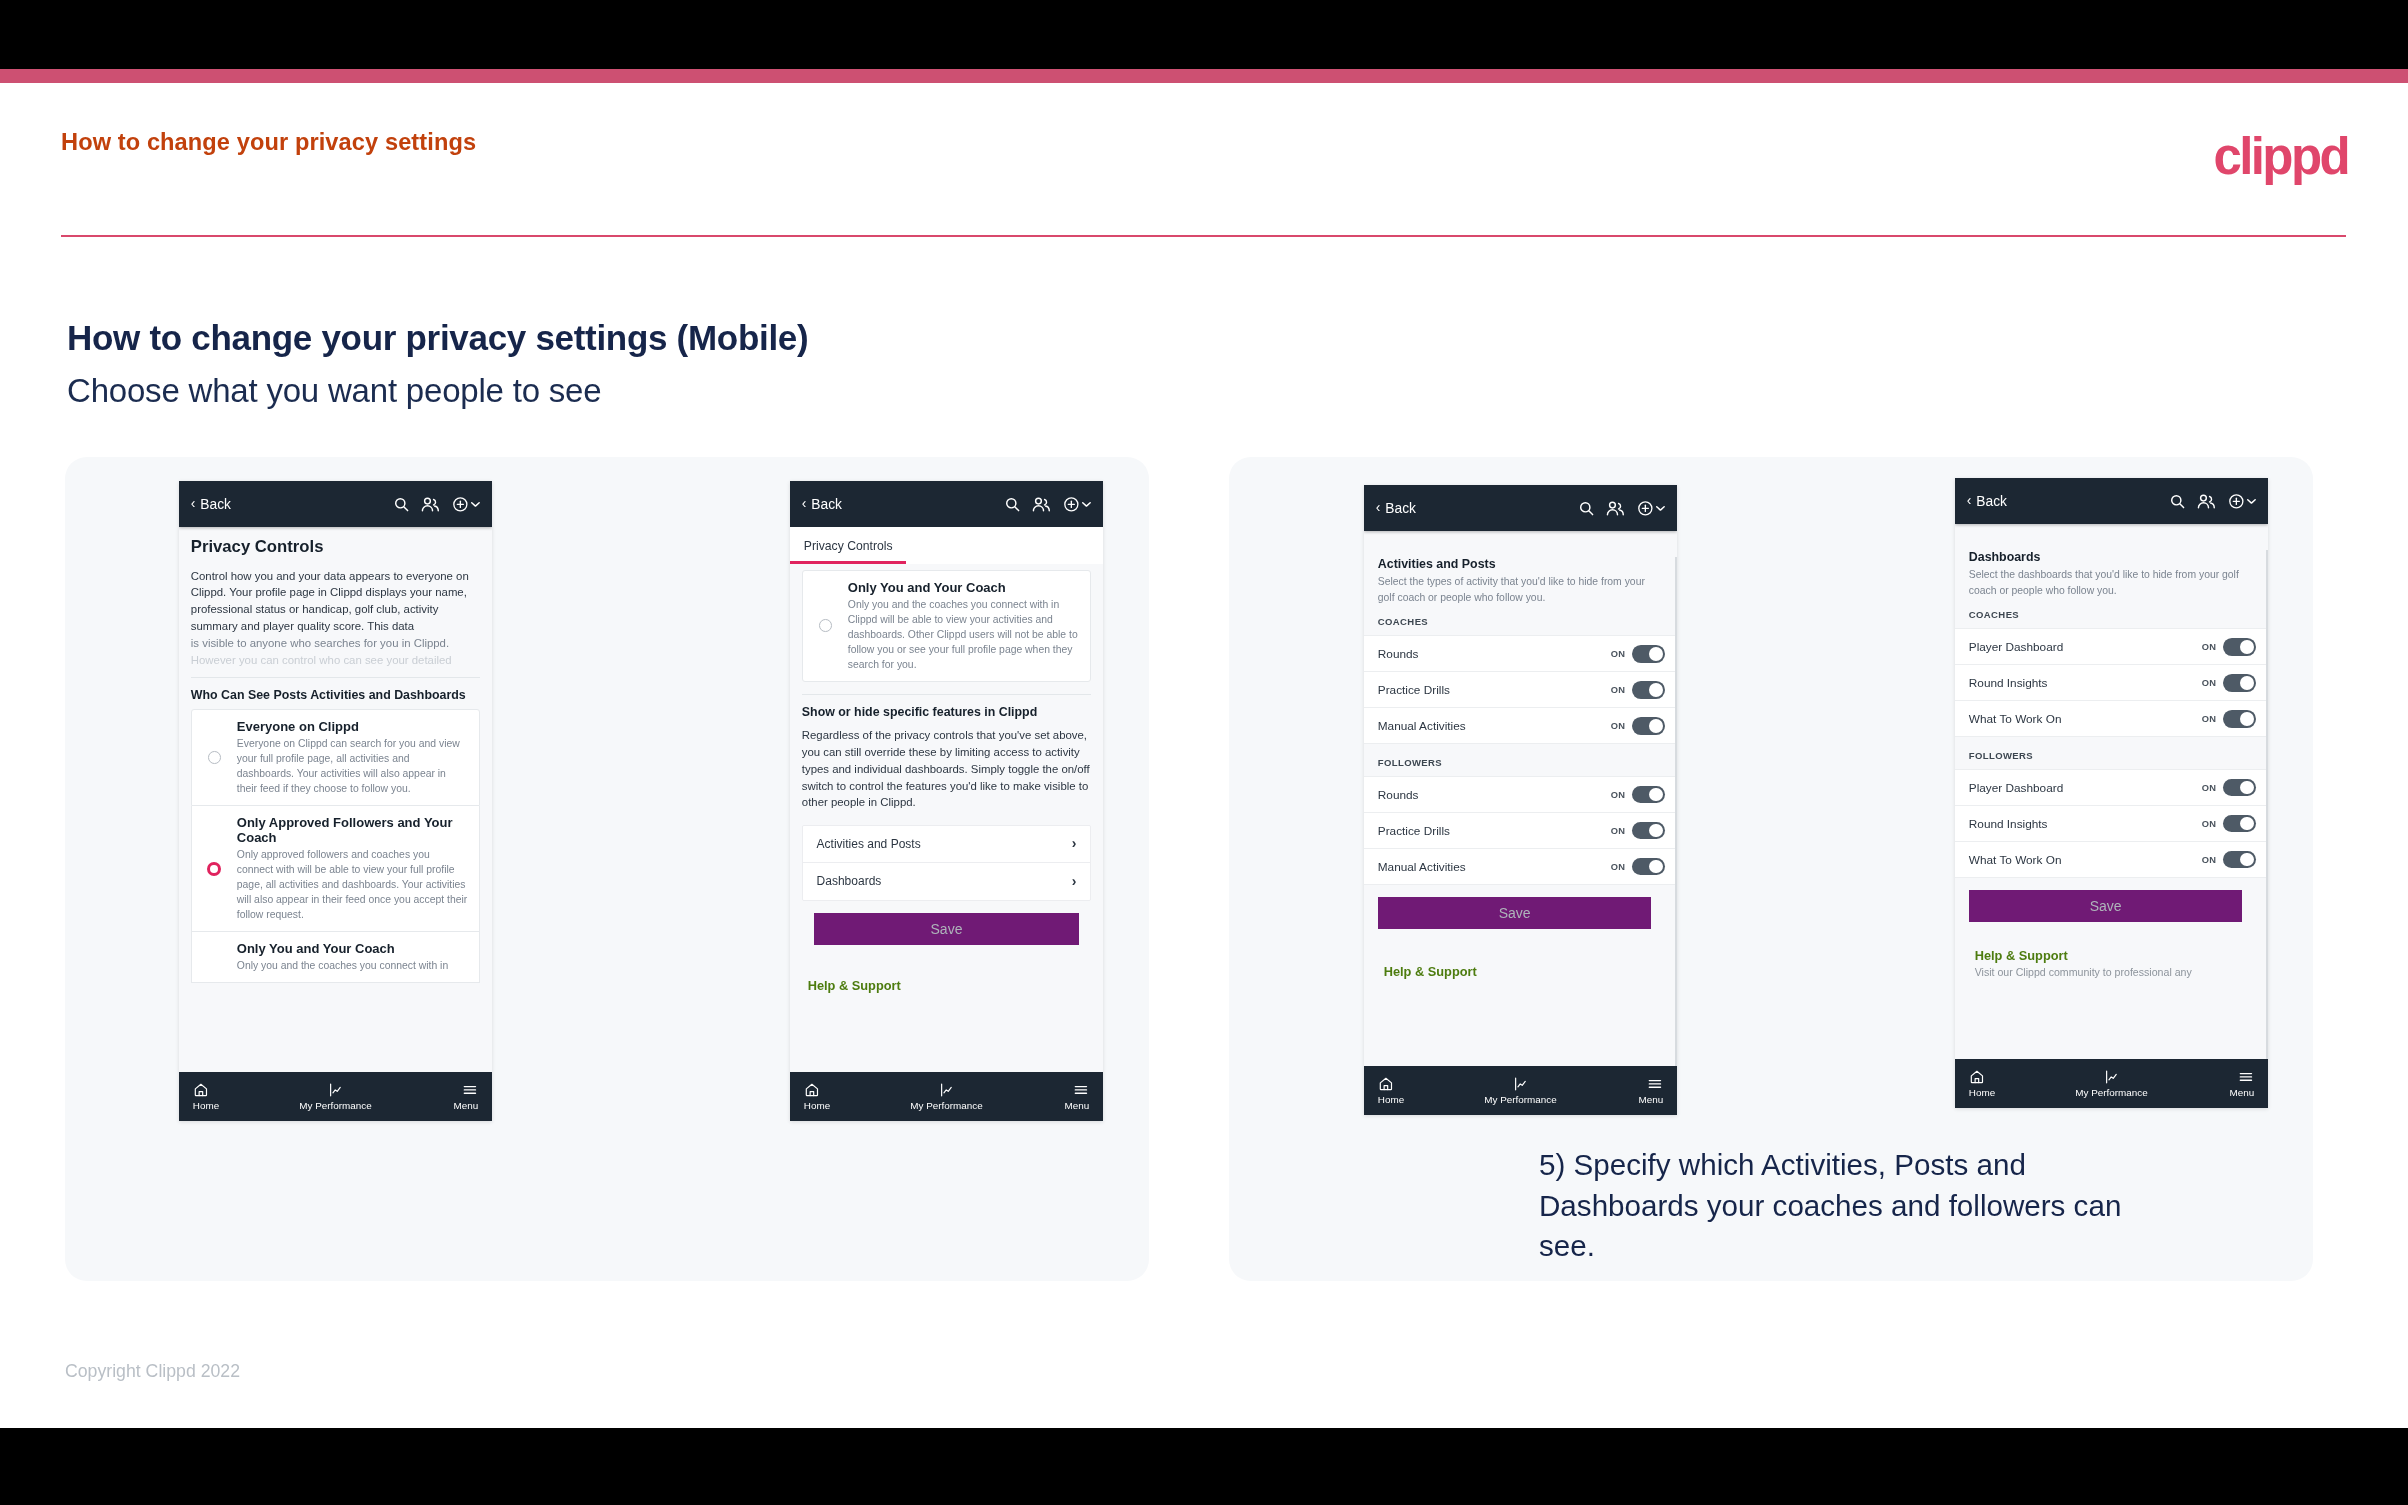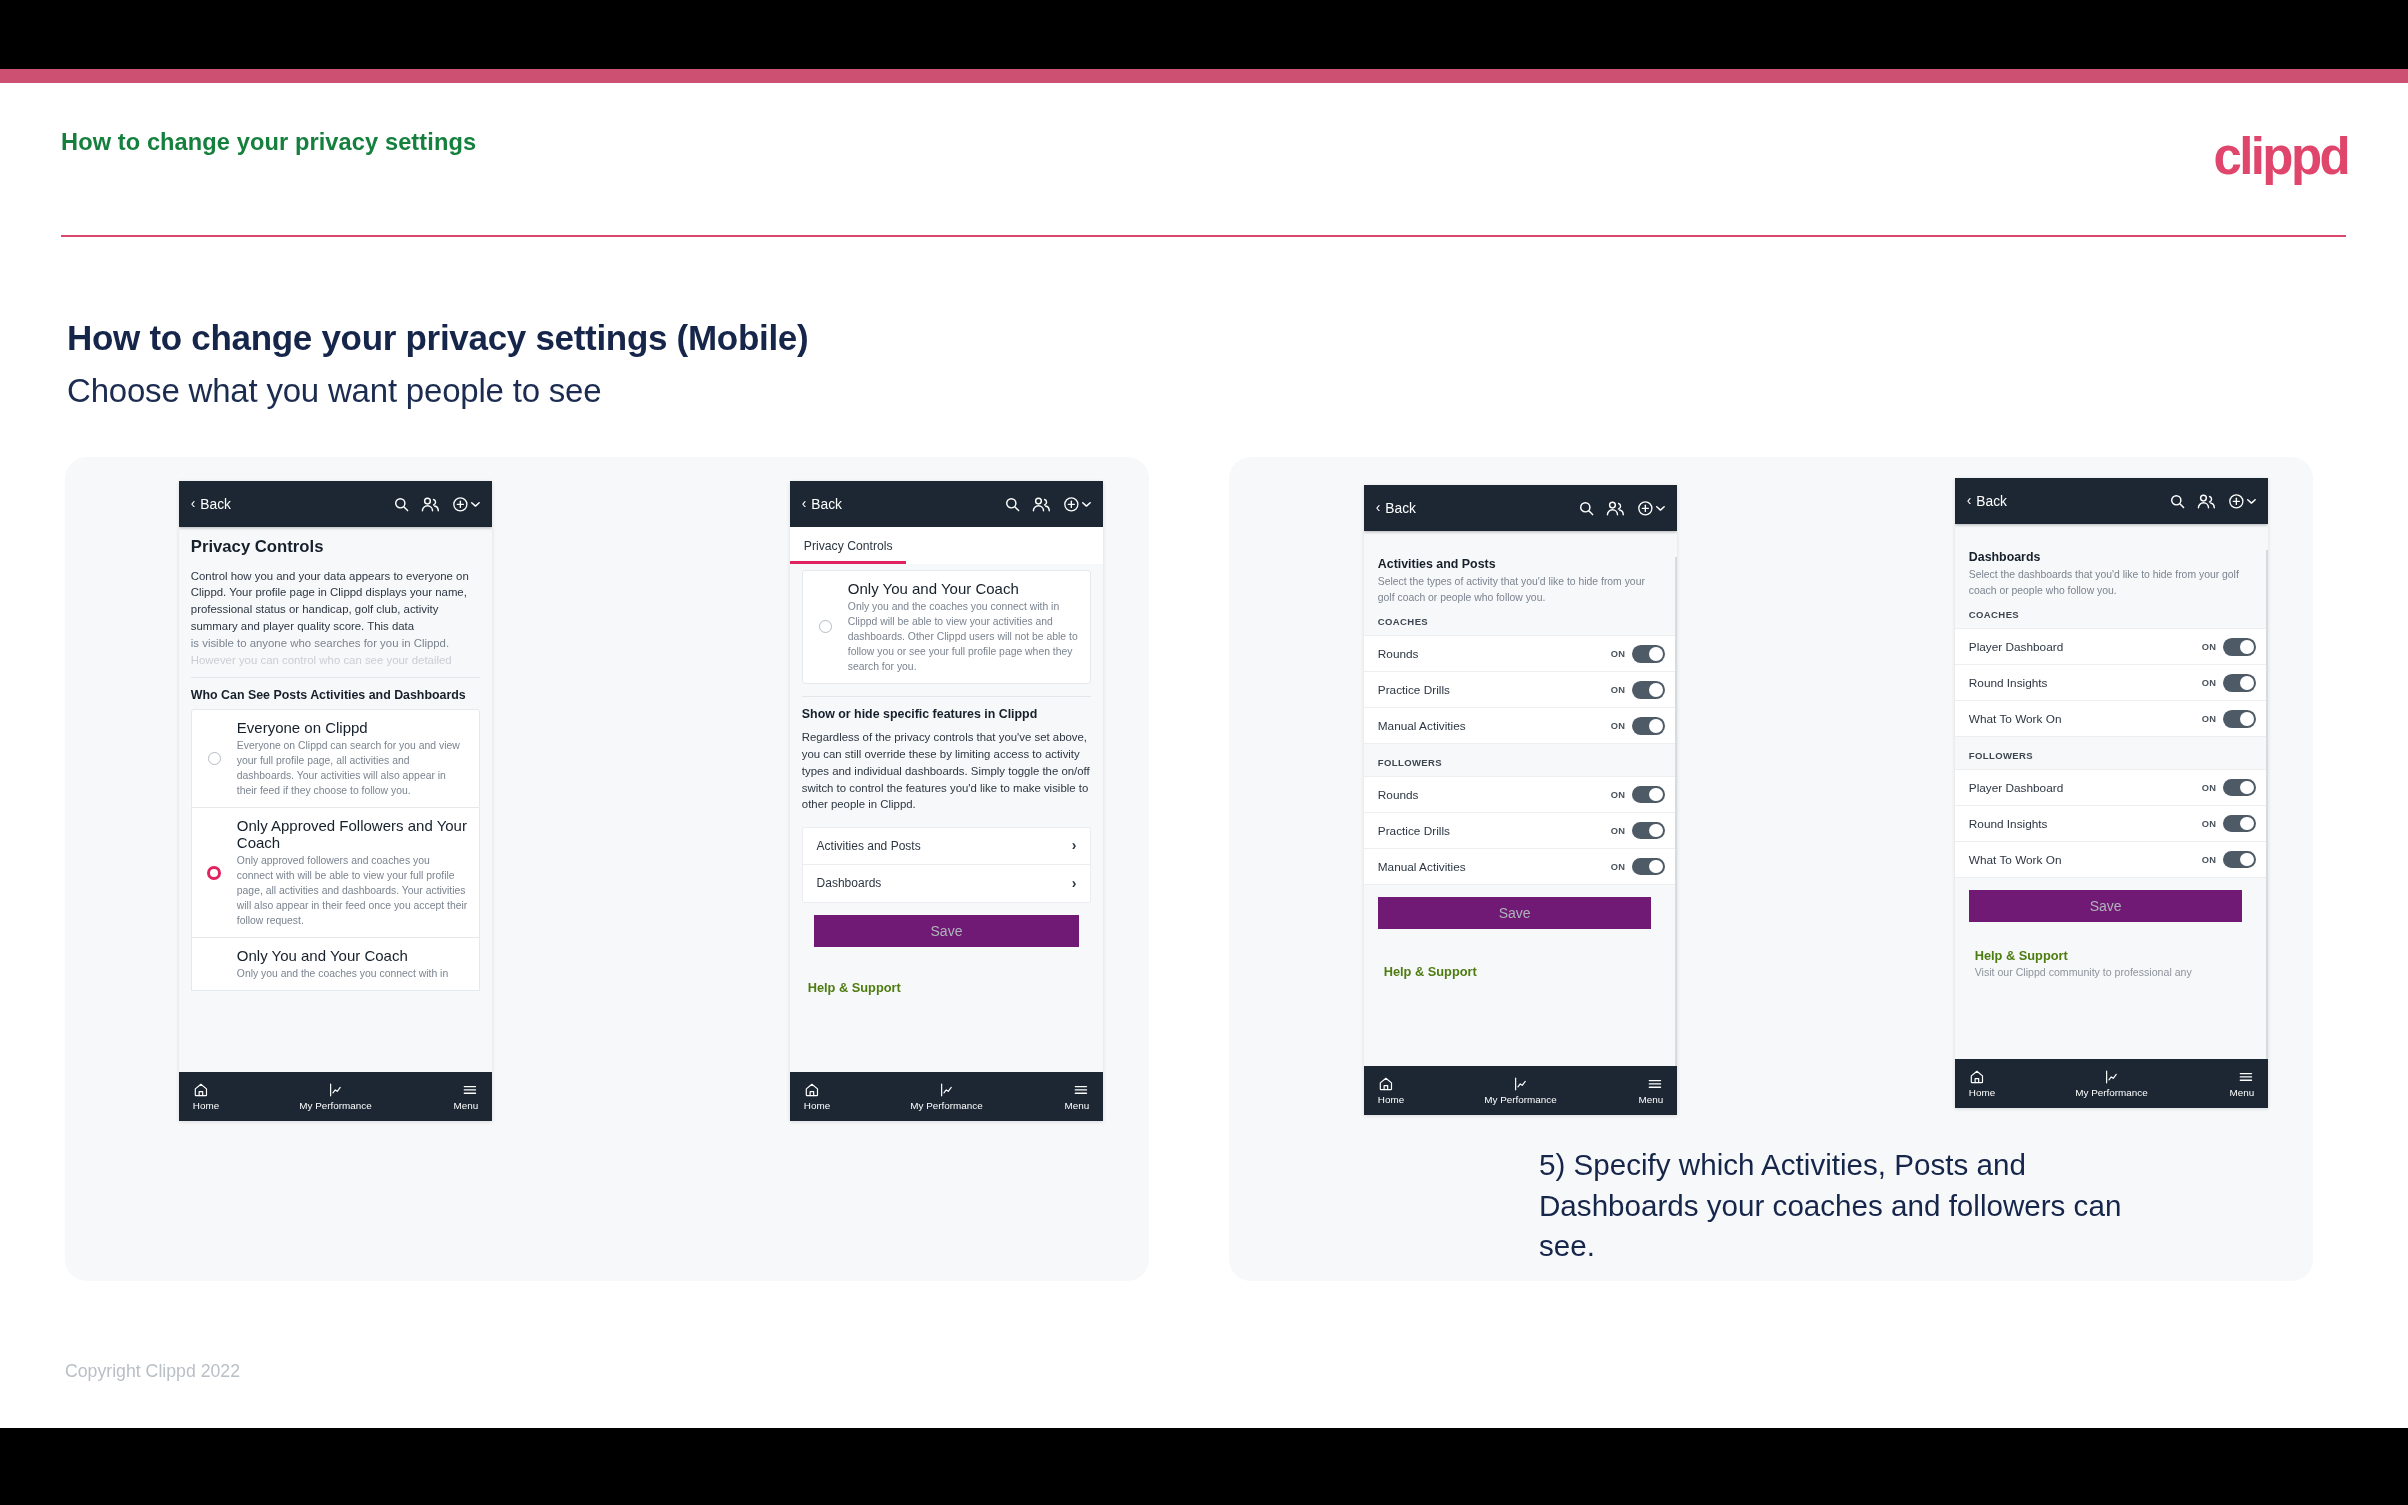--- a/index.html
+++ b/index.html
@@ -12,21 +12,21 @@
   .slide { position: relative; width: 2409px; height: 1505px; background: #ffffff; }
 
   
   .bar-top-black { position: absolute; left: 0; top: 0; width: 2409px; height: 69px; background: #000000; }
   .bar-pink      { position: absolute; left: 0; top: 69px; width: 2409px; height: 13.8px; background: #cd5072; }
   .bar-bot-black { position: absolute; left: 0; bottom: 0; width: 2409px; height: 77px; background: #000000; }
 
   
   .header-title {
     position: absolute; left: 61px; top: 129px;
-    font-size: 23.6px; font-weight: 600; color: #15803d; letter-spacing: 0.1px;
+    font-size: 23.6px; font-weight: 600; color: #c2410c; letter-spacing: 0.1px;
   }
   .logo {
     position: absolute; right: 61px; top: 131px;
     font-size: 51px; font-weight: 700; color: #e0466b;
     letter-spacing: -2.6px; line-height: 1;
   }
   .header-rule {
     position: absolute; left: 61px; top: 235px; width: 2285px; height: 2px;
     background: #d9486c;
   }
@@ -95,21 +95,21 @@
   .hairline  { height: 1px; background: #e3e7ea; }
 
   .opt-card {
     background: #ffffff; border: 1px solid #e6e9ec;
     display: flex; align-items: center;
   }
   .opt-radio-wrap { width: 45px; display: flex; justify-content: center; align-items: center; flex: none; }
   .radio-off { width: 12.8px; height: 12.8px; border-radius: 50%; border: 1.5px solid #b6bcc3; }
   .radio-on  { width: 13.8px; height: 13.8px; border-radius: 50%; border: 3.9px solid #e0235e; background:#fff; }
   .opt-txt { padding: 8.9px 11.8px 8.9px 0; }
-  .opt-ttl { font-size: 15px; font-weight: 400; color: #16202b; margin-bottom: 2px; }
+  .opt-ttl { font-size: 13px; font-weight: 700; color: #16202b; margin-bottom: 2px; }
   .opt-sub { font-size: 10.4px; line-height: 1.45; color: #7b8490; }
 
   .tab-strip { background:#fff; position:relative; padding: 8.9px 13.8px 9.9px; }
   .tab-lbl { font-size: 12.2px; color: #2c3642; }
   .tab-underline { position:absolute; left:0; bottom:0; width: 116px; height:3px; background:#e0235e; }
 
   .row-nav {
     background:#fff; border-bottom:1px solid #ecedf0;
     display:flex; align-items:center; justify-content:space-between;
     padding: 0 13.8px; height: 37px;

